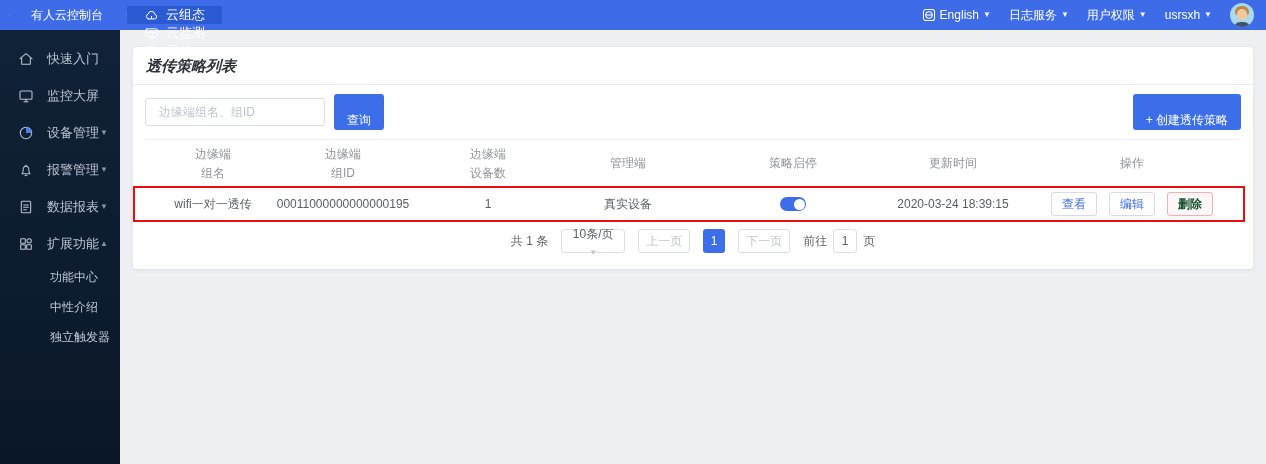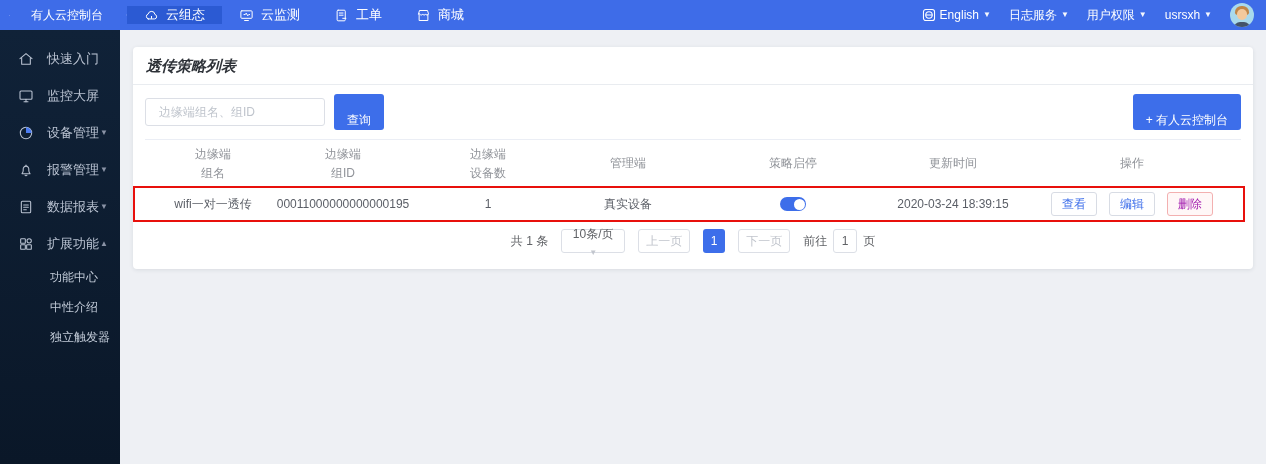--- a/index.html
+++ b/index.html
@@ -4,21 +4,21 @@
 <style>
   * { margin:0; padding:0; box-sizing:border-box; }
   html,body { width:1266px; height:464px; overflow:hidden; font-family:"Liberation Sans",sans-serif; background:#eef0f4; }
 
   
   .topbar { height:30px; background:#3e6ce8; display:flex; align-items:center; color:#fff; }
   .logo-section { width:127px; height:30px; display:flex; align-items:center; padding-left:9px; gap:21px; flex-shrink:0; }
   .logo-man { width:17px; height:17px; }
   .logo-text { font-size:12px; white-space:nowrap; }
   .burger { width:14px; height:14px; margin-left:2px; cursor:pointer; }
-  .top-nav { display:flex; height:18px; align-items:stretch; }
+  .top-nav { display:flex; height:18px; align-items:stretch;flex-direction:column; }
   .nav-item { display:flex; align-items:center; gap:7px; padding:0 17px; font-size:13px; cursor:pointer; white-space:nowrap; }
   .nav-item.active { background:#2b5ad3; }
   .nav-item svg { width:15px; height:15px; }
   .topbar-right { margin-left:auto; display:flex; align-items:center; gap:18px; padding-right:12px; font-size:12px; }
   .tr-item { display:flex; align-items:center; gap:4px; cursor:pointer; white-space:nowrap; }
   .caret { font-size:8px; line-height:1; opacity:.95; }
   .lang-icon { width:14px; height:14px; }
   .avatar { width:24px; height:24px; border-radius:50%; background:#a9d9ec; position:relative; overflow:hidden; cursor:pointer; }
   .avatar .hair { position:absolute; left:5px; top:3px; width:14px; height:9px; background:#c08648; border-radius:7px 7px 3px 3px; }
   .avatar .face { position:absolute; left:7px; top:6px; width:10px; height:11px; background:#f3c99c; border-radius:5px; }
@@ -53,21 +53,21 @@
   .t-body { height:34px; position:relative; color:#5a5e66; }
   .row-annotation { position:absolute; left:-12px; right:-4px; top:-1px; bottom:-1px; border:2px solid #e8100c; pointer-events:none; z-index:3; }
 
   .toggle { width:26px; height:14px; border-radius:7px; background:#c0c4cc; margin:0 auto; position:relative; cursor:pointer; }
   .toggle.on { background:#3d6eea; }
   .toggle::after { content:''; position:absolute; top:1.5px; width:11px; height:11px; border-radius:50%; background:#fff; left:1.5px; }
   .toggle.on::after { left:auto; right:1.5px; }
 
   .actions { display:flex; justify-content:center; gap:12px; }
   .btn-mini { height:24px; padding:0 10px; background:#fff; border:1px solid #d8dce4; border-radius:3px; color:#3d6eea; font-size:12px; cursor:pointer; font-family:inherit; }
-  .btn-mini.danger { color:#a21caf; border-color:#f3b0b0; background:#fff7f7; }
+  .btn-mini.danger { color:#14532d; border-color:#f3b0b0; background:#fff7f7;font-weight:bold; }
 
   .pagination { margin-top:8px; display:flex; justify-content:center; align-items:center; gap:13px; font-size:12px; color:#606266; }
   .pg-select { height:24px; min-width:64px; border:1px solid #dcdfe6; border-radius:3px; display:flex; align-items:center; justify-content:center; gap:6px; padding:0 6px; cursor:pointer; background:#fff;flex-direction:column; }
   .pg-select .caret { color:#c0c4cc; }
   .pg-btn { height:24px; padding:0 7px; border:1px solid #dcdfe6; border-radius:3px; background:#fff; color:#c0c4cc; font-size:12px; font-family:inherit; }
   .pg-page { width:22px; height:24px; border:none; border-radius:3px; background:#3d6eea; color:#fff; display:flex; align-items:center; justify-content:center; cursor:pointer; }
   .pg-goto { display:flex; align-items:center; gap:6px; }
   .pg-input { width:24px; height:24px; border:1px solid #dcdfe6; border-radius:3px; text-align:center; font-size:12px; color:#606266; outline:none; font-family:inherit; }
   svg { stroke:currentColor; fill:none; stroke-width:1.6; stroke-linecap:round; stroke-linejoin:round; }
 </style>
@@ -204,21 +204,21 @@
     <div class="sub-item">独立触发器</div>
   </aside>
 
   <main class="content">
     <div class="card">
       <div class="card-title">透传策略列表</div>
 
       <div class="toolbar">
         <input class="search-input" type="text" placeholder="边缘端组名、组ID" style="">
         <button class="btn-primary btn-search">查询</button>
-        <button class="btn-primary btn-create">+ 有人云控制台</button>
+        <button class="btn-primary btn-create">+ 创建透传策略</button>
       </div>
 
       <div class="table">
         <div class="t-row t-head">
           <div class="t-cell"></div>
           <div class="t-cell">边缘端
 组名</div>
           <div class="t-cell">边缘端
 组ID</div>
           <div class="t-cell">边缘端

